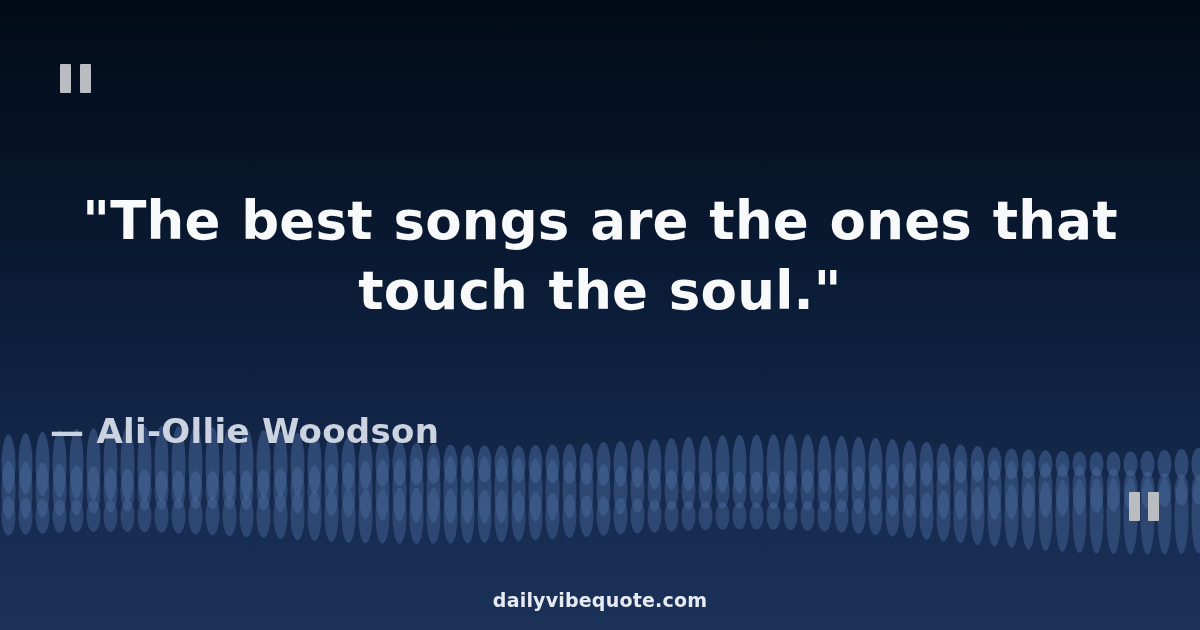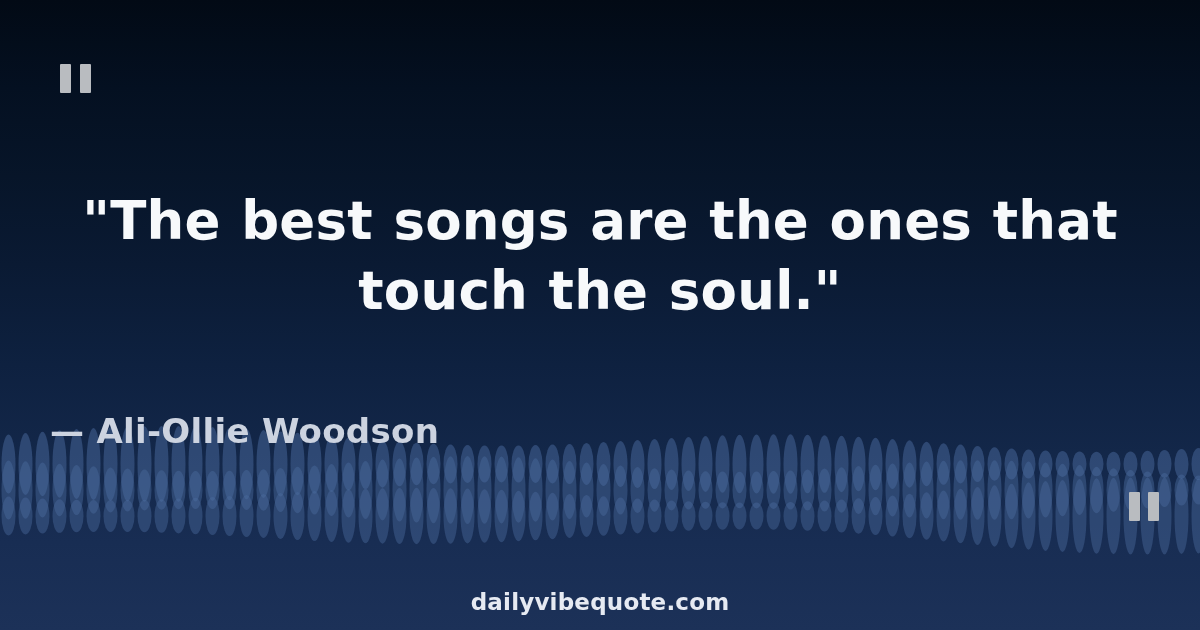--- a/index.html
+++ b/index.html
@@ -90,21 +90,21 @@
     letter-spacing: 0.3px;
     margin-top: 48px;
   }
 
   #site-footer {
     position: absolute;
     left: 0;
     top: 589px;
     width: 1200px;
     text-align: center;
-    font-size: 23px;
+    font-size: 19px;
     font-weight: bold;
     color: #e6eaf2;
     letter-spacing: 0.2px;
   }
 </style>
 </head>
 <body>
 
 <div id="card">
 

